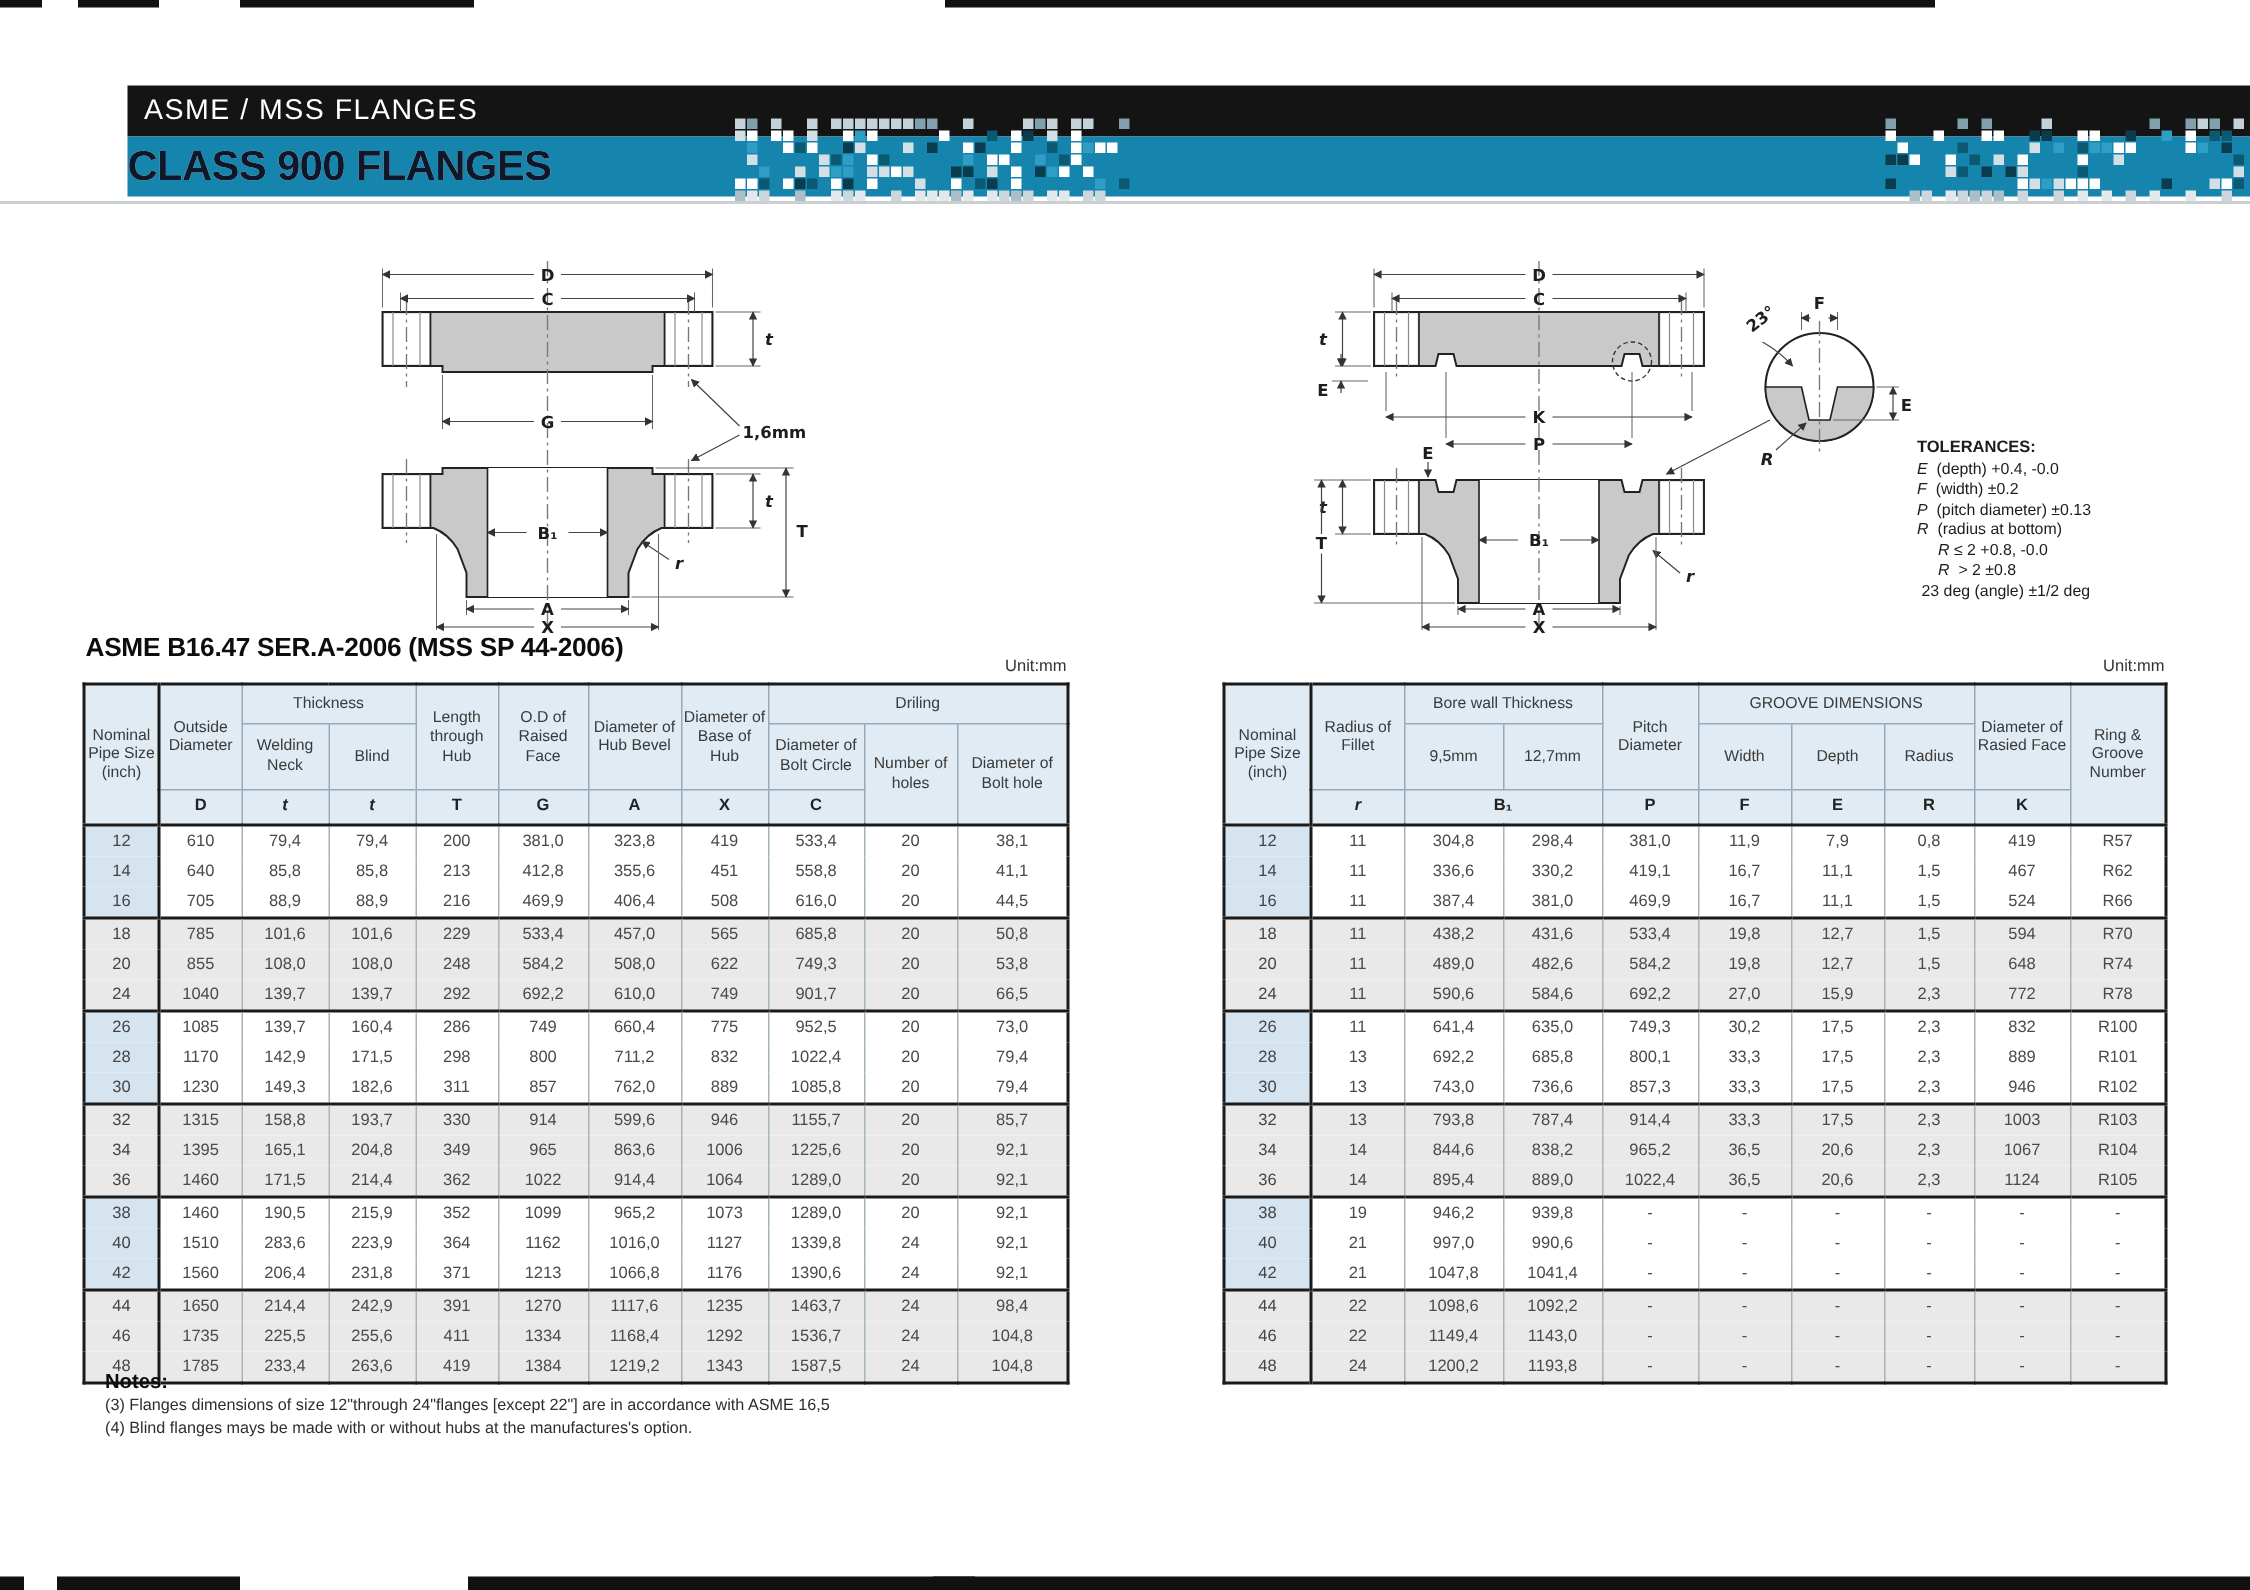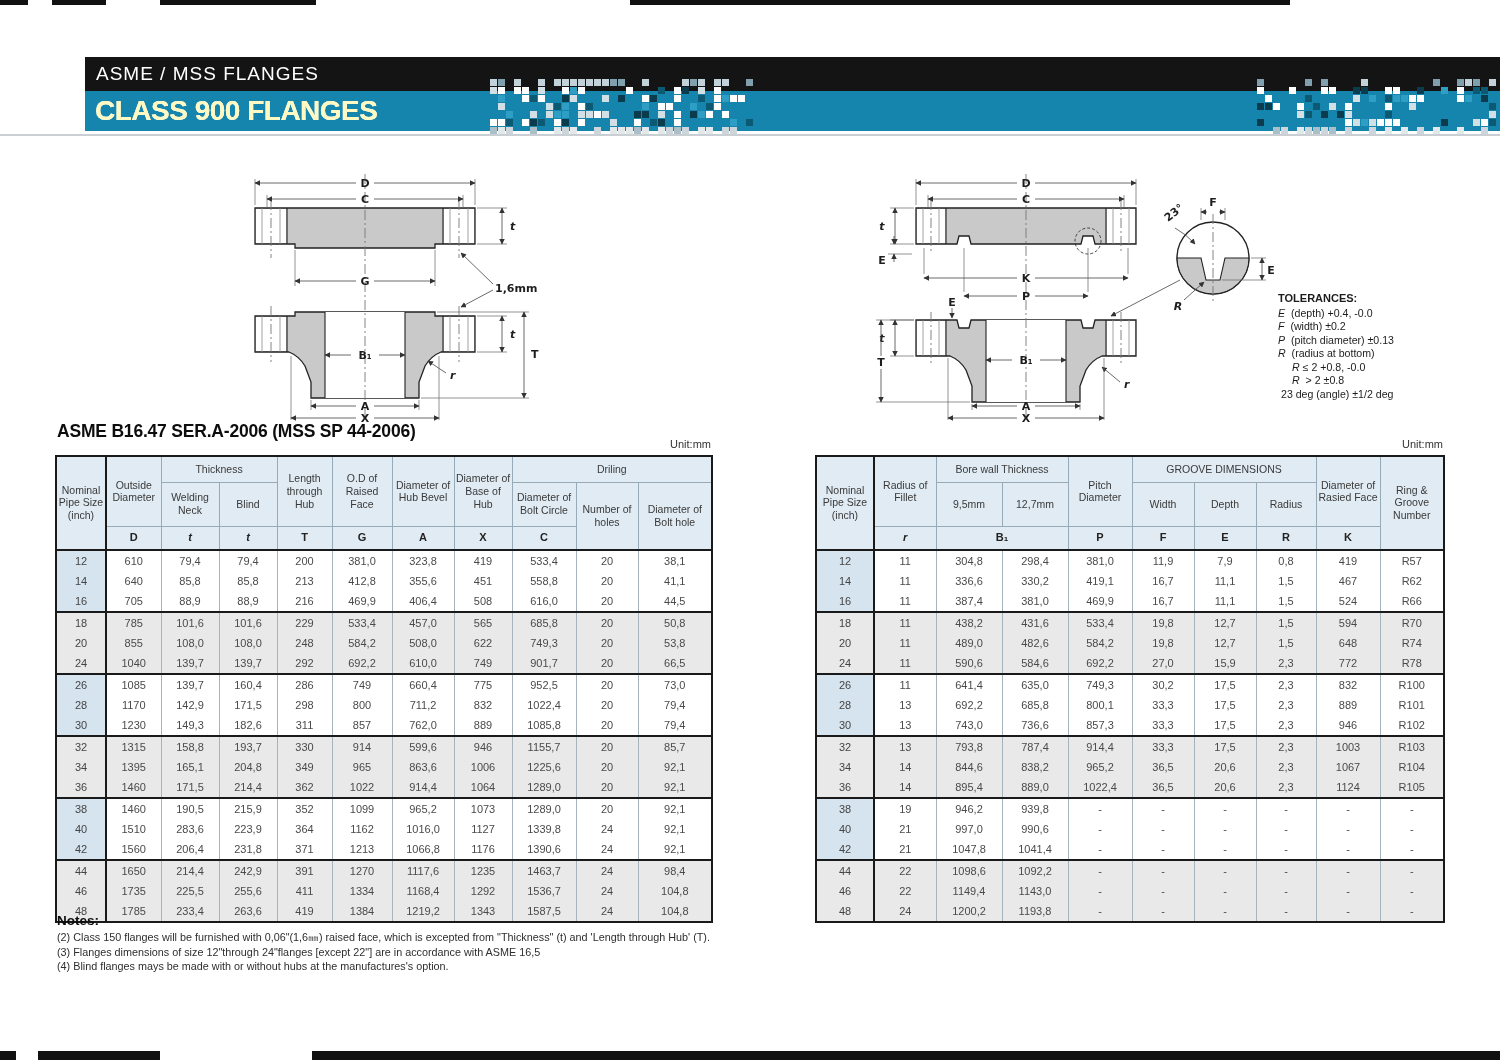--- a/index.html
+++ b/index.html
@@ -4,21 +4,21 @@
 <style>
   html,body{margin:0;padding:0;background:#fff}
   .page{position:relative;width:1500px;height:1060px;background:#fff;overflow:hidden;
         font-family:"Liberation Sans",sans-serif;}
   .bar{position:absolute;background:#111}
   .black-band{position:absolute;left:85px;top:57px;width:1415px;height:34px;background:#141414;
               display:flex;align-items:center}
   .black-band .t1{color:#fff;font-size:19px;letter-spacing:1px;padding-left:11px;font-weight:500}
   .teal-band{position:absolute;left:85px;top:91px;width:1415px;height:40px;background:#1585ad;
              display:flex;align-items:center}
-  .teal-band .t2{color:#fef9c3;font-size:28px;font-weight:bold;letter-spacing:-0.5px;padding-left:10px;
+  .teal-band .t2{color:#0f172a;font-size:28px;font-weight:bold;letter-spacing:-0.5px;
                  text-shadow:0 0 0 #fff}
   .band-underline{position:absolute;left:0;top:134px;width:1500px;height:2px;background:#c9cfd2}
   .mosaic{position:absolute;top:-6px;height:56px;pointer-events:none}
   .mosaic i{position:absolute;width:7px;height:7px;display:block}
 
   .sec-title{position:absolute;left:57px;top:421px;font-size:17.5px;font-weight:bold;color:#0d0d0d;
              letter-spacing:-0.2px}
   .unitlab{position:absolute;top:438px;font-size:11px;color:#333;text-align:right}
 
   table.dtable{position:absolute;top:455px;border-collapse:collapse;table-layout:fixed;
@@ -28,21 +28,21 @@
   .dtable th.sym{font-weight:bold;font-size:11px;height:20px;color:#222}
   .dtable th.ital, .dtable td.ital{font-style:italic}
   .dtable thead{border-bottom:2px solid #1a1a1a}
   .dtable th.nomcol{border-right:2px solid #1a1a1a}
   .dtable td{font-size:11px;color:#4a4a4a;text-align:center;height:20px;padding:0;
              border-left:1px solid #a6b4bd;border-right:1px solid #a6b4bd}
   .dtable tr.alt td{background:#e9e9e9}
   .dtable td.nom{background:#d6e4f0;border-right:2px solid #1a1a1a;color:#444}
   .dtable tr.gstart td{border-top:2px solid #1a1a1a}
 
-  .notes{position:absolute;left:57px;top:913px;width:680px;color:#2e2e2e}
+  .notes{position:absolute;left:70px;top:913px;width:680px;color:#2e2e2e}
   .notes .ntitle{font-weight:bold;font-size:13.5px;color:#0d0d0d;margin-bottom:2px}
   .note-item{font-size:10.8px;line-height:14.5px}
 
   .tolbox{position:absolute;left:1278px;top:292px;width:185px;font-size:10.6px;color:#1c1c1c;
           line-height:13.5px}
   .tolbox .ttitle{font-weight:bold;font-size:11px;margin-bottom:1px}
   .tol-line .tsym{font-style:italic;margin-right:3px}
   .tol-line.ind{padding-left:14px}
 
   svg text{font-family:"DejaVu Sans","Liberation Sans",sans-serif;font-size:11px;font-weight:bold;fill:#1d1d1d}
@@ -944,21 +944,20 @@
           <td>-</td>
           <td>-</td>
           <td>-</td>
           <td>-</td>
         </tr>
       </tbody>
   </table>
 
   <div class="notes">
     <div class="ntitle">Notes:</div>
-    <div class="note-item">(2) Class 150 flanges will be furnished with 0,06"(1,6㎜) raised face, which is excepted from "Thickness" (t) and 'Length through Hub' (T).</div>
     <div class="note-item">(3) Flanges dimensions of size 12"through 24"flanges [except 22"] are in accordance with ASME 16,5</div>
     <div class="note-item">(4) Blind flanges mays be made with or without hubs at the manufactures's option.</div>
   </div>
 
   <div class="bar" style="left:0;top:1051px;width:16px;height:9px"></div>
   <div class="bar" style="left:38px;top:1051px;width:122px;height:9px"></div>
   <div class="bar" style="left:312px;top:1051px;width:338px;height:9px"></div>
   <div class="bar" style="left:622px;top:1051px;width:878px;height:9px"></div>
 </div>
 

